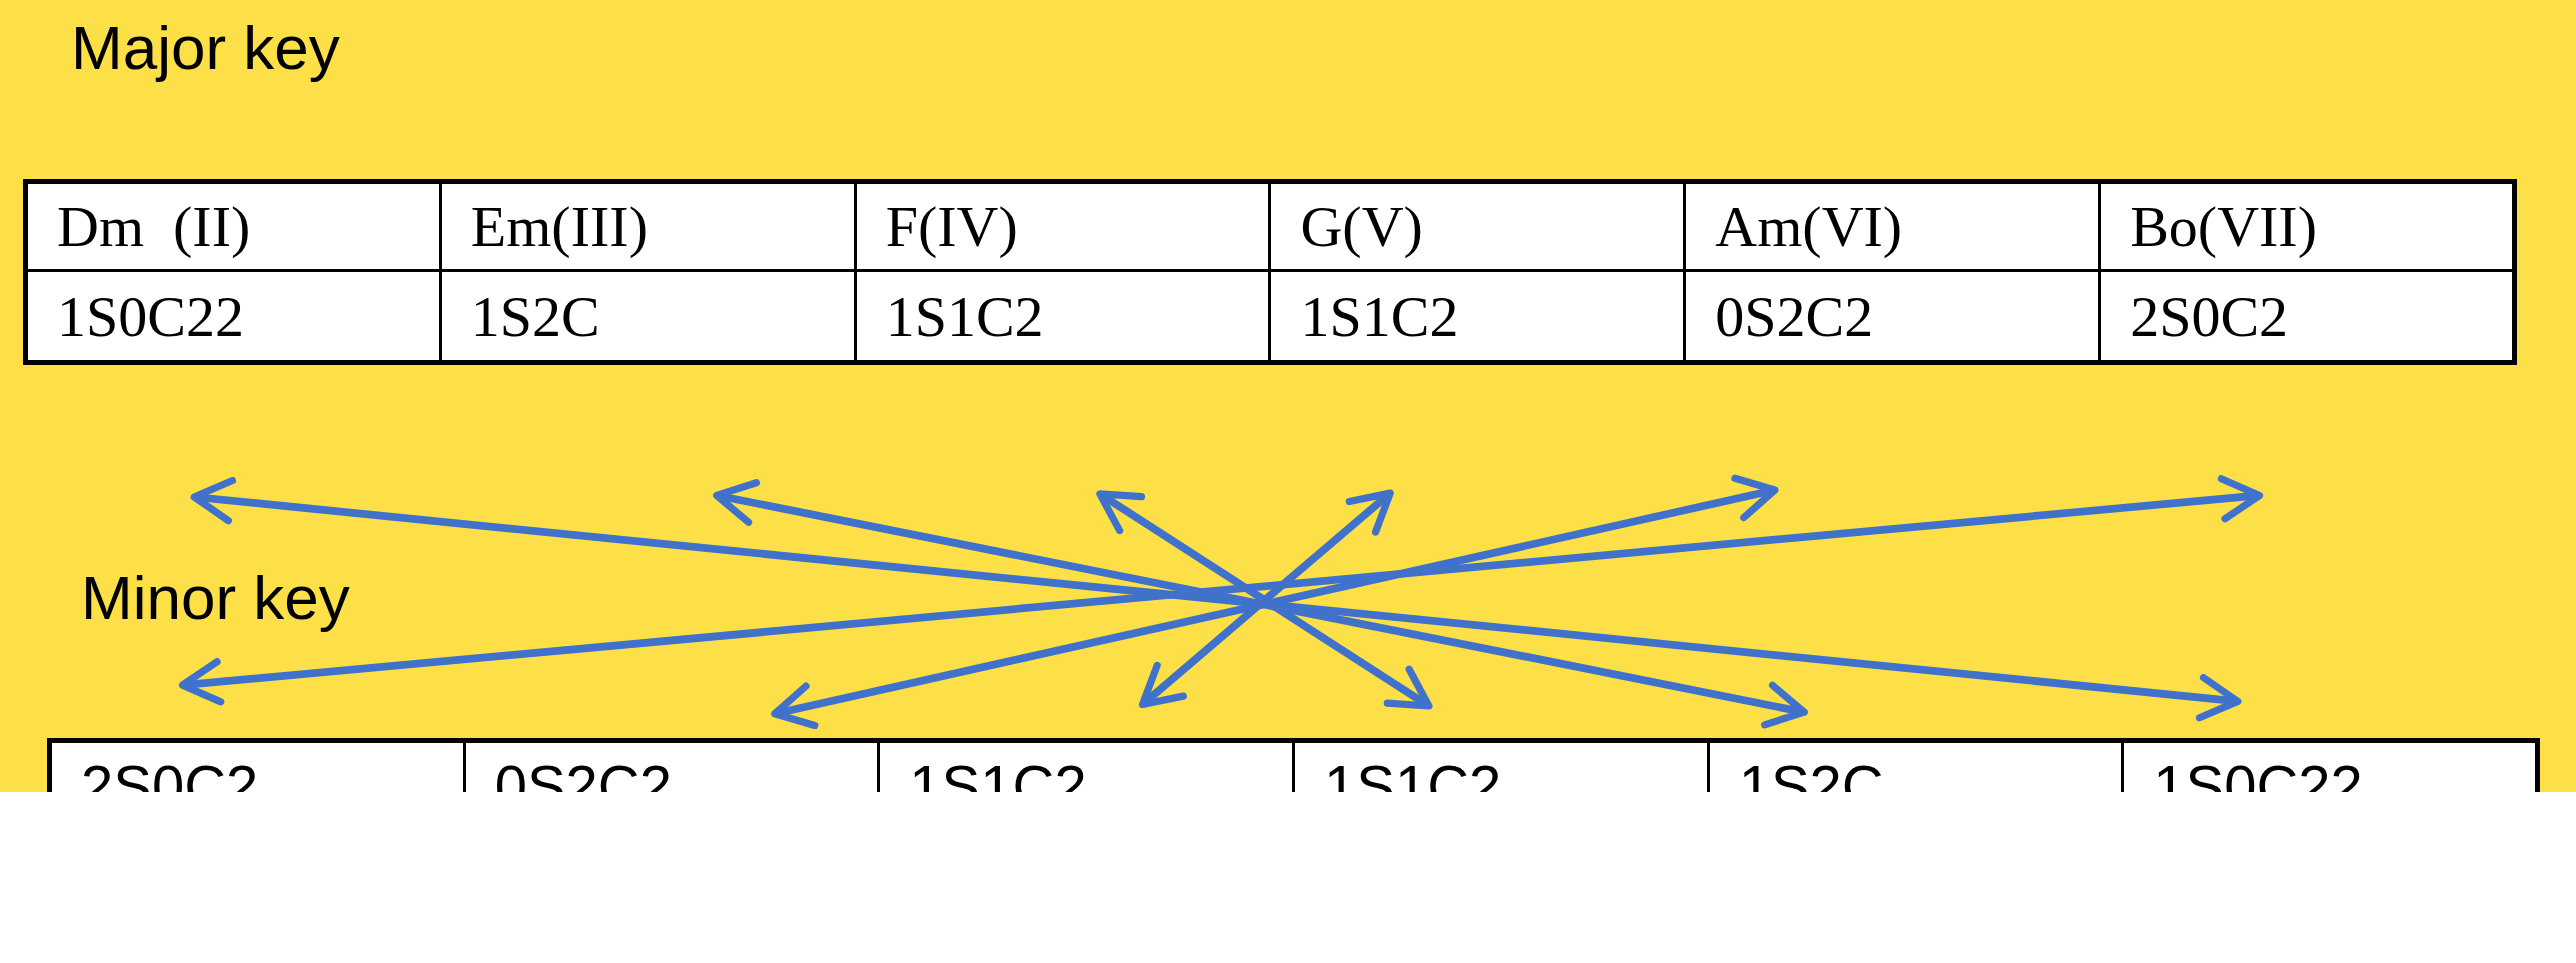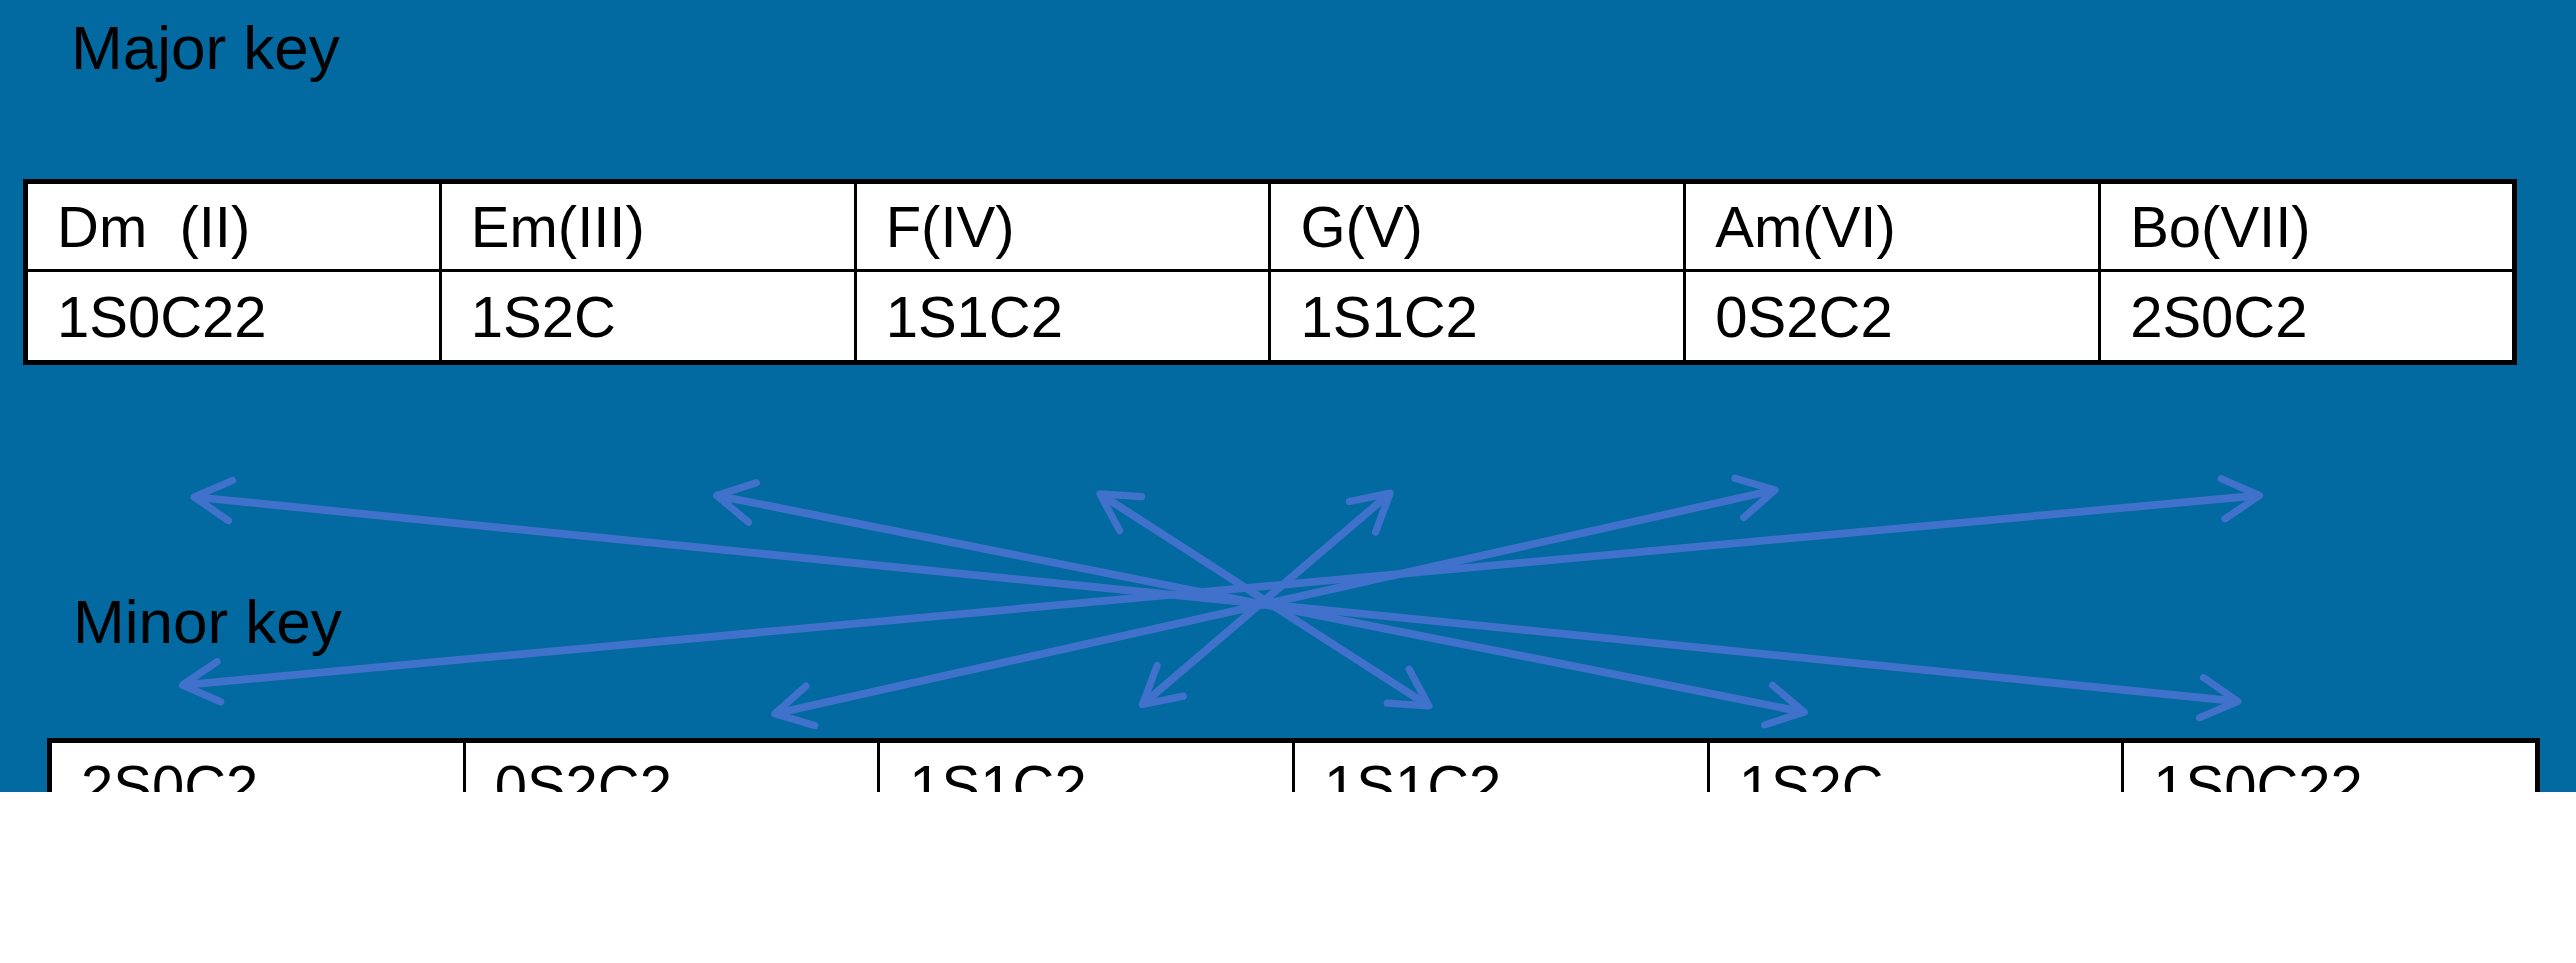--- a/index.html
+++ b/index.html
@@ -4,43 +4,43 @@
 <style>
   html, body {
     margin: 0;
     padding: 0;
     background: #ffffff;
   }
   .page {
     position: relative;
     width: 2576px;
     height: 792px;
-    background: #0369a1;
+    background: #fde047;
     font-family: "Liberation Sans", sans-serif;
     color: #000000;
     overflow: hidden;
   }
   .key-label {
     position: absolute;
     font-size: 62px;
     line-height: 1.15;
     color: #000000;
     white-space: pre;
   }
   .key-label.major { left: 71px; top: 12.4px; }
-  .key-label.minor { left: 73px; top: 562px; margin-top: 24px; }
+  .key-label.minor { left: 81px; top: 562px; }
 
   table.chord-table {
     position: absolute;
     border-collapse: collapse;
     table-layout: fixed;
     background: #ffffff;
     border: 5.4px solid #000000;
   }
-  table.major-table { left: 23px; top: 179px; width: 2494px; }
+  table.major-table { left: 23px; top: 179px; width: 2494px; font-family: Liberation Serif, serif; }
   table.minor-table { left: 47px; top: 738px; width: 2493px; }
 
   table.chord-table td {
     border: 3.1px solid #000000;
     font-size: 58px;
     padding: 0 7.7px 0 29px;
     white-space: pre;
     vertical-align: middle;
     overflow: hidden;
   }

